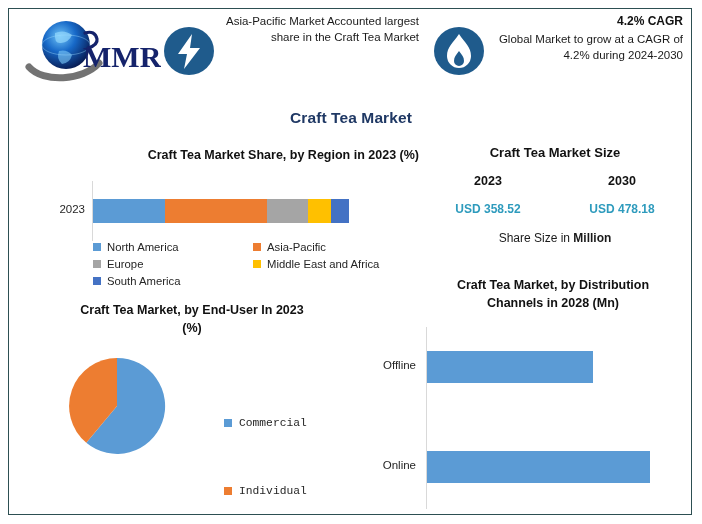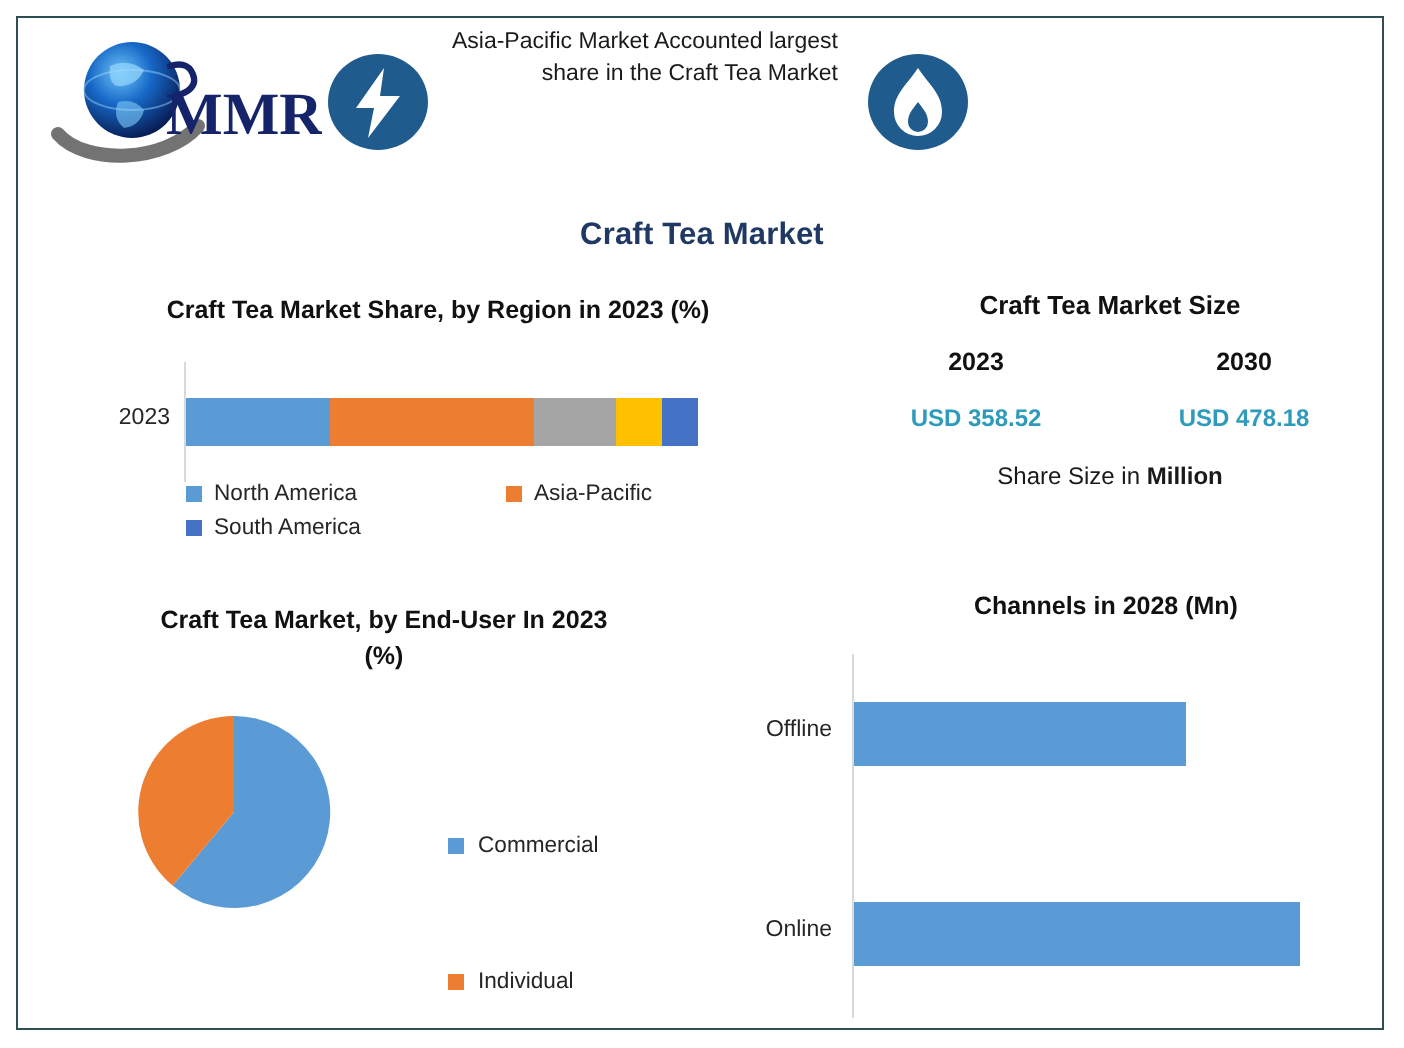--- a/index.html
+++ b/index.html
@@ -109,21 +109,21 @@
 
   
   .panel-share {
     position: absolute;
     left: 10px;
     top: 138px;
     width: 400px;
     height: 148px;
   }
   .panel-title {
-    text-align: center;
+    text-align: right;
     font-size: 12.5px;
     font-weight: bold;
     color: #111111;
     line-height: 1.35;
   }
   .share-plot {
     position: absolute;
     left: 0;
     top: 34px;
     width: 400px;
@@ -246,20 +246,21 @@
     left: 205px;
     top: 88px;
     width: 150px;
   }
   .pie-lg-item {
     display: flex;
     align-items: center;
     font-size: 11.3px;
     color: #262626;
     height: 68px;
+    font-family: Liberation Mono, monospace;
   }
   .pie-lg-swatch {
     width: 8px;
     height: 8px;
     margin-right: 7px;
     flex: none;
   }
 
   
   .panel-dist {
@@ -349,20 +350,24 @@
         </svg>
         <div class="hdr-text">Asia-Pacific Market Accounted largest share in the Craft Tea Market</div>
       </div>
 
       <div class="hdr-item-2">
         <svg class="badge-circle" viewBox="0 0 52 52">
           <ellipse cx="26" cy="26" rx="25" ry="24" fill="#1F5B8C"></ellipse>
           <path d="M26 9 C20 18 14 22 14 31 a12 12 0 0 0 24 0 C38 22 32 18 26 9 Z" fill="#ffffff"></path>
           <path d="M26 26 C23 30 21 32 21 36 a5 5 0 0 0 10 0 C31 32 29 30 26 26 Z" fill="#1F5B8C"></path>
         </svg>
+        <div class="hdr-text two">
+          <span class="hdr-strong">4.2% CAGR</span>
+          <span>Global Market to grow at a CAGR of 4.2% during 2024-2030</span>
+        </div>
       </div>
     </div>
 
     <div class="main-title">Craft Tea Market</div>
 
     <div class="panel-share">
       <div class="panel-title">Craft Tea Market Share, by Region in 2023 (%)</div>
 
       <div class="share-plot">
         <div class="share-axis"></div>
@@ -379,20 +384,28 @@
       <div class="share-legend">
         <div class="lg-item">
           <span class="lg-swatch" style="background:#5B9BD5"></span>
           <span>North America</span>
         </div>
         <div class="lg-item">
           <span class="lg-swatch" style="background:#ED7D31"></span>
           <span>Asia-Pacific</span>
         </div>
         <div class="lg-item">
+          <span class="lg-swatch" style="background:#A5A5A5"></span>
+          <span>Europe</span>
+        </div>
+        <div class="lg-item">
+          <span class="lg-swatch" style="background:#FFC000"></span>
+          <span>Middle East and Africa</span>
+        </div>
+        <div class="lg-item">
           <span class="lg-swatch" style="background:#4472C4"></span>
           <span>South America</span>
         </div>
       </div>
     </div>
 
     <div class="panel-size">
       <div class="size-title">Craft Tea Market Size</div>
       <div class="size-years">
         <div class="size-col">
@@ -429,21 +442,21 @@
         </div>
         <div class="pie-lg-item">
           <span class="pie-lg-swatch" style="background:#ED7D31"></span>
           <span>Individual</span>
         </div>
       </div>
     </div>
 
     <div class="panel-dist">
       <div class="dist-title">
-        <br>
+        <span>Craft Tea Market, by Distribution</span><br>
         <span>Channels in 2028 (Mn)</span>
       </div>
 
       <div class="dist-plot">
         <div class="dist-axis"></div>
 
         <div class="dist-row" style="top:24px">
           <div class="dist-label">Offline</div>
           <div class="dist-bar" style="background:#5B9BD5;width:166px"></div>
         </div>

